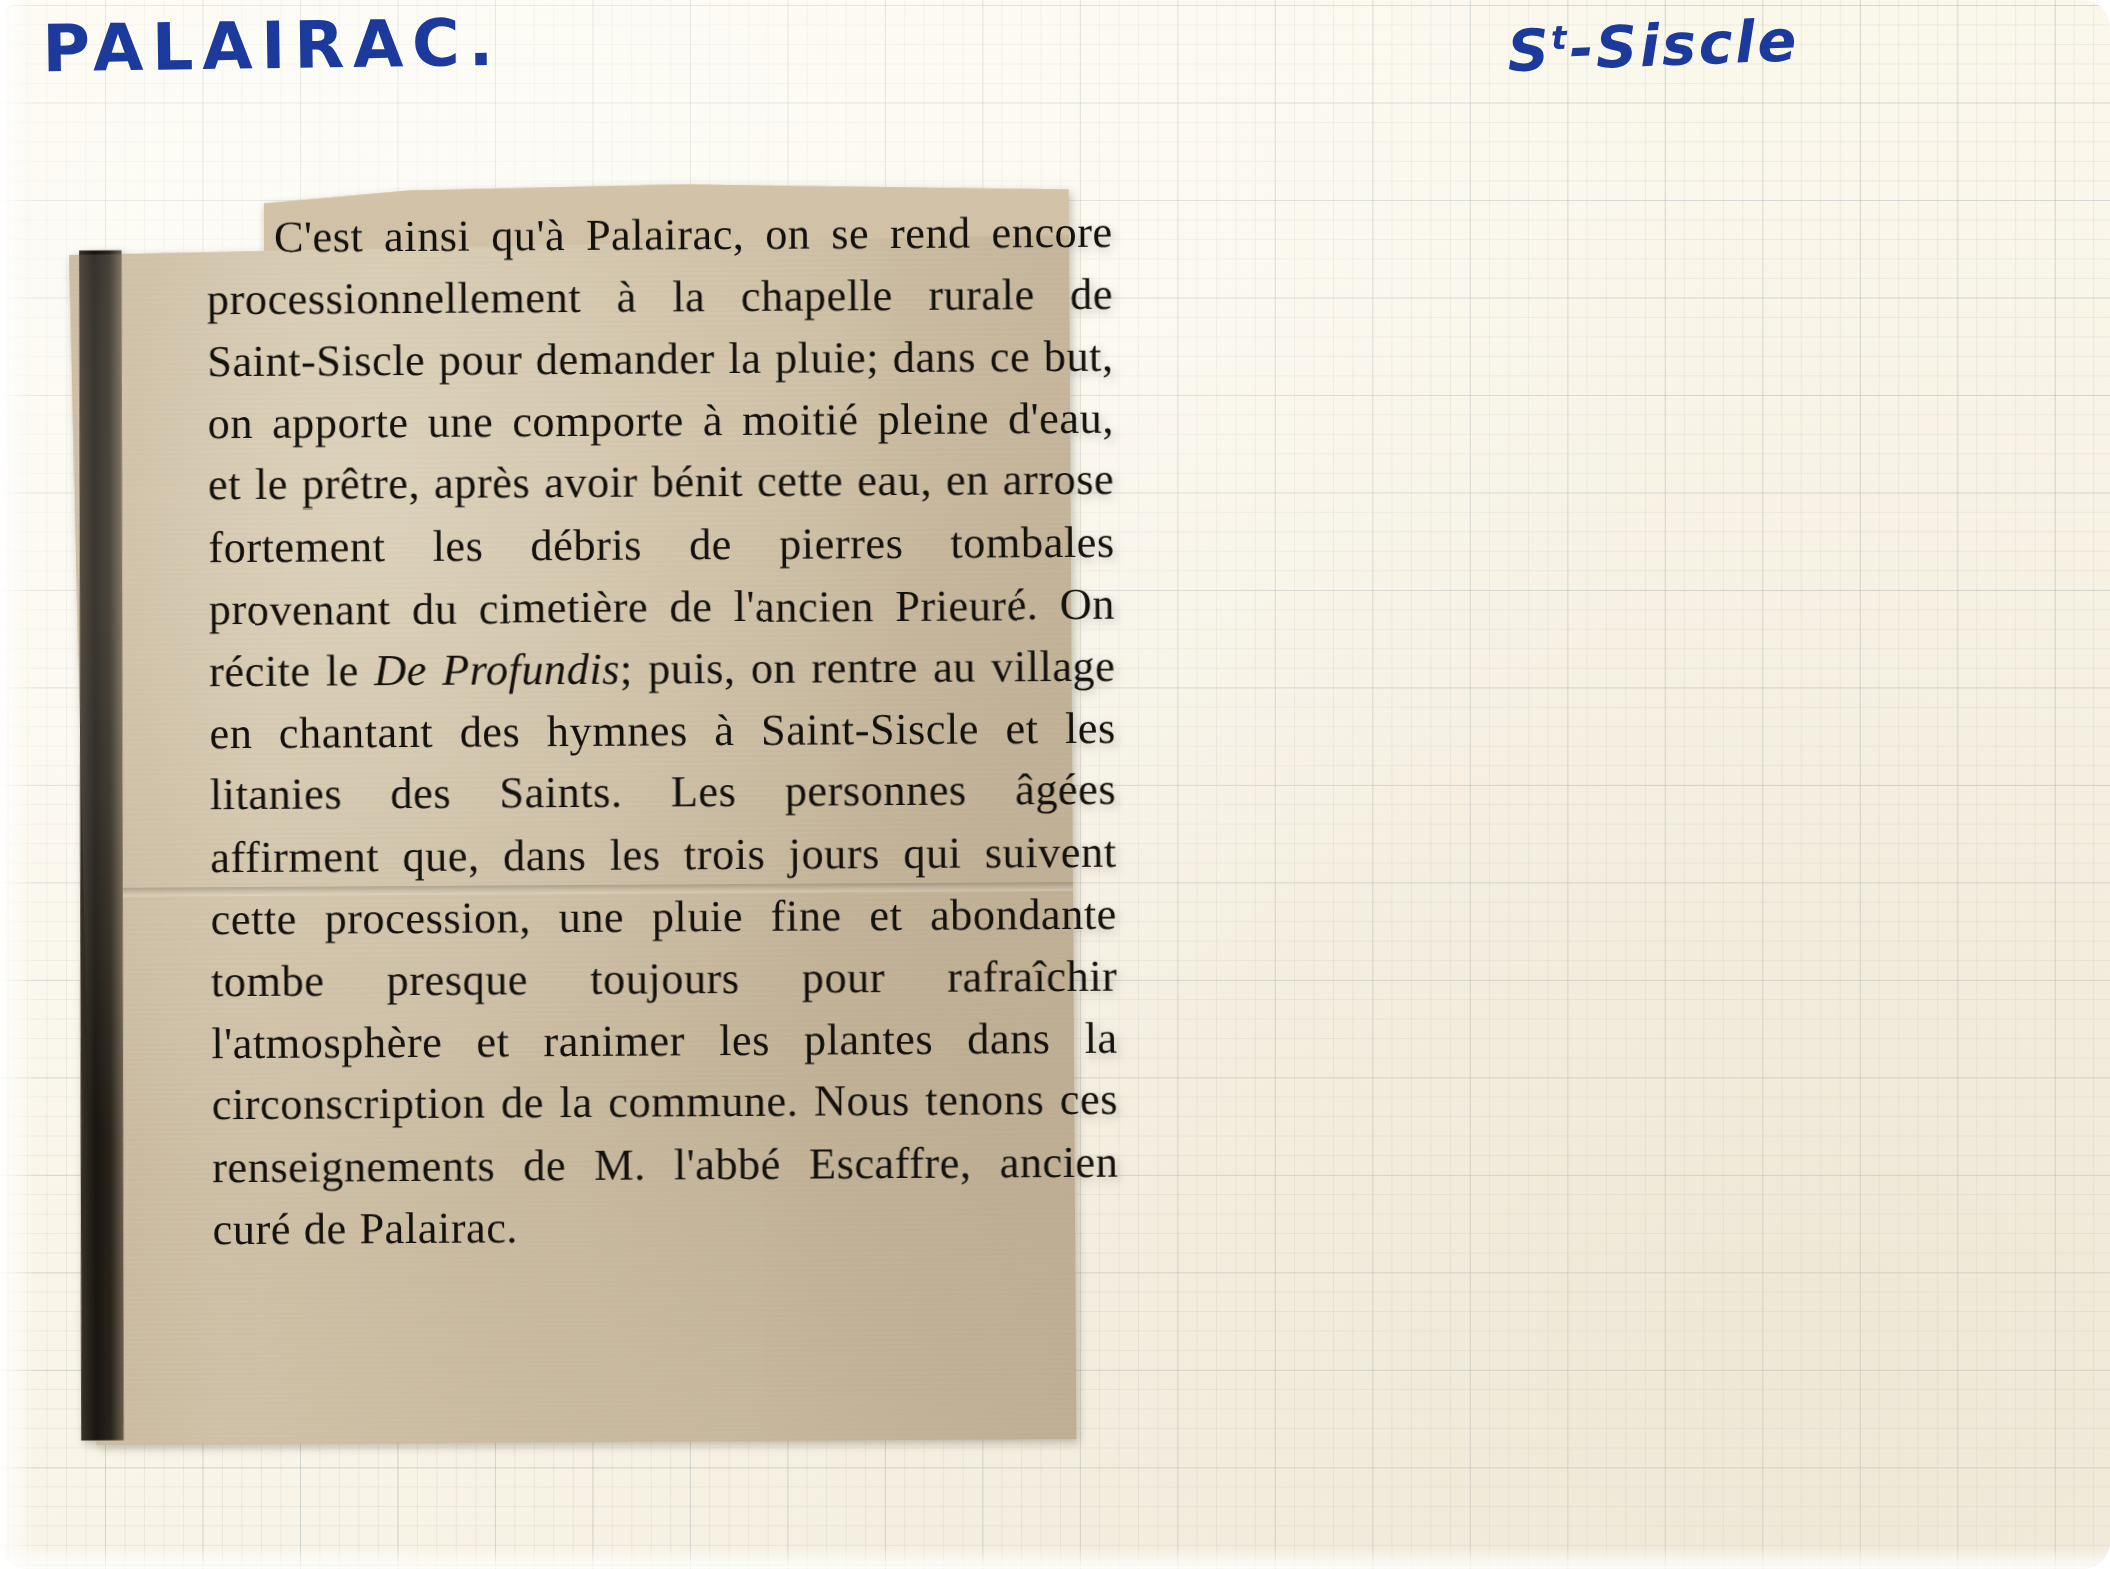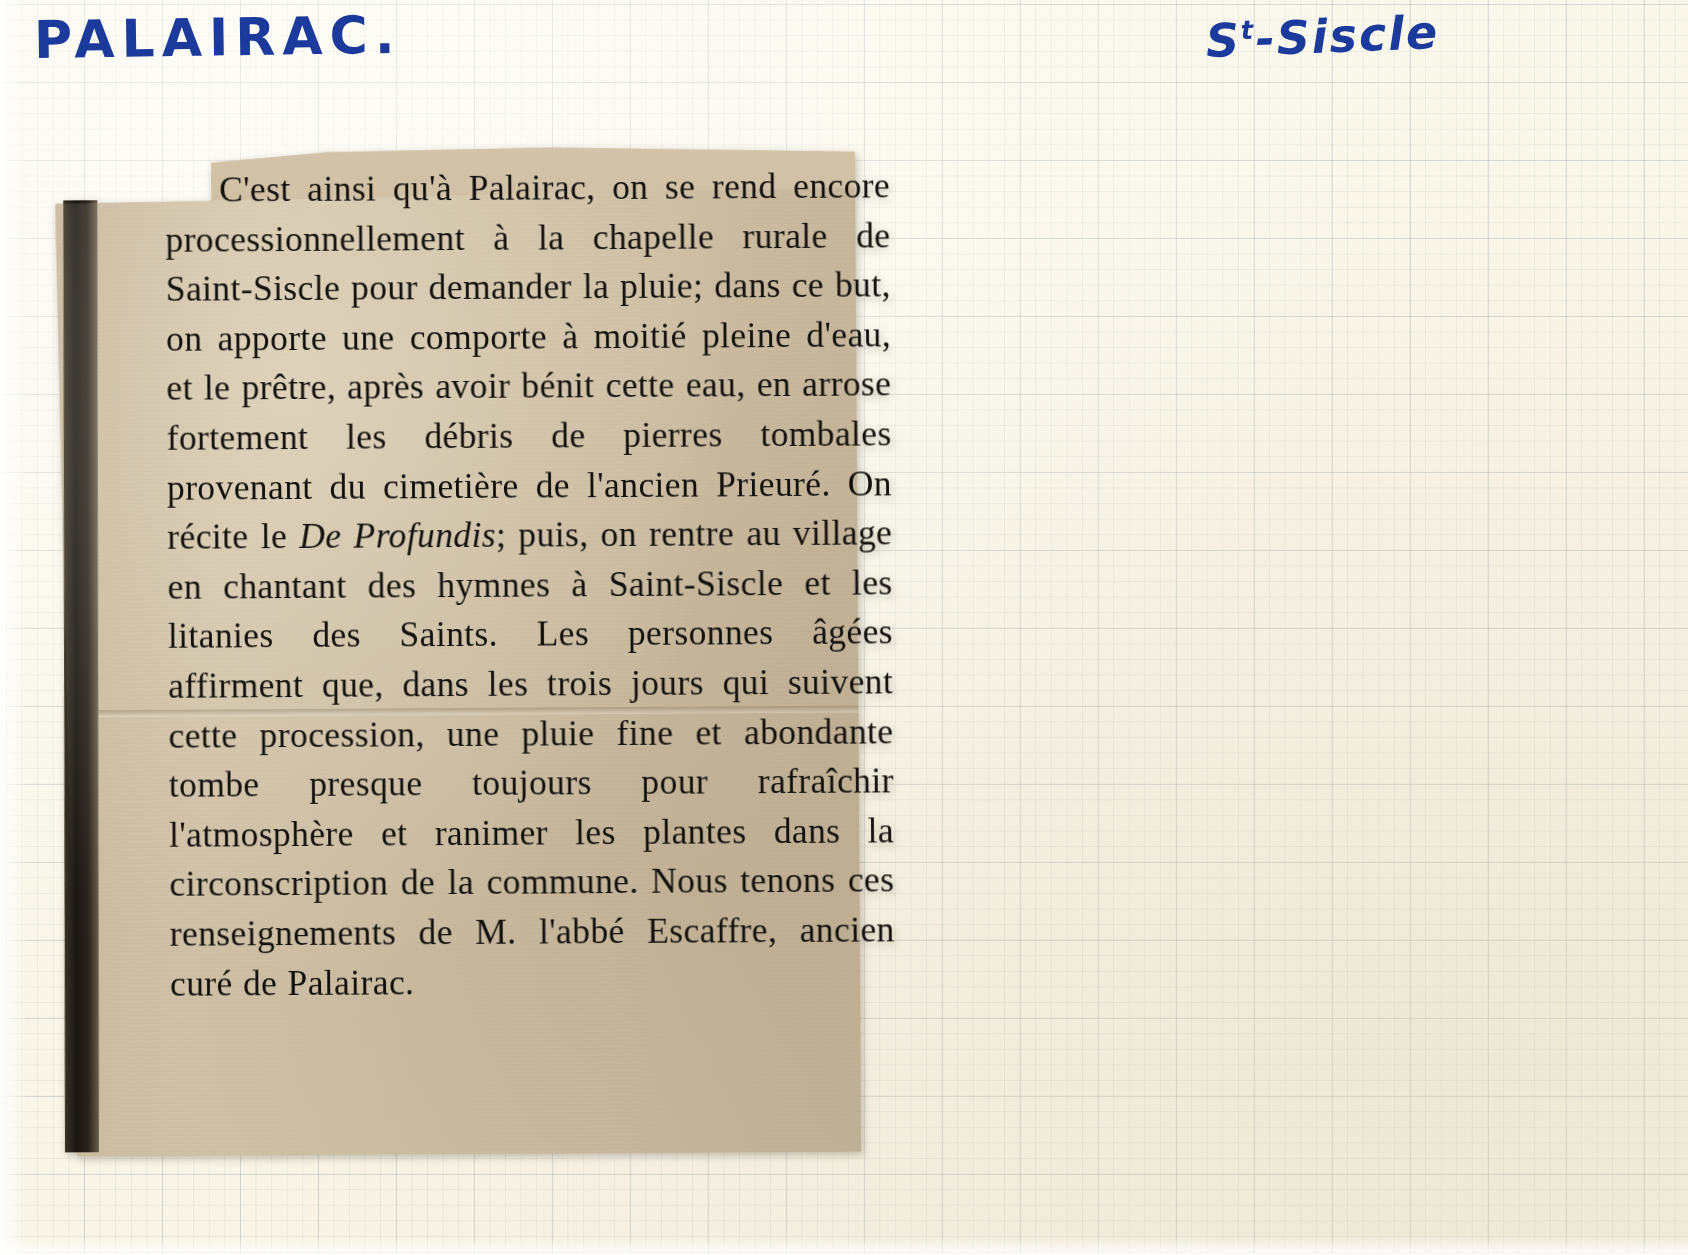--- a/index.html
+++ b/index.html
@@ -7,20 +7,21 @@
     padding: 0;
     background: #ffffff;
   }
   #page {
     position: relative;
     width: 1688px;
     height: 1255px;
     overflow: hidden;
     background: #fdfbf3;
     font-family: "Liberation Serif", serif;
+    border-radius: 22px;
   }
 
   
   #sheet {
     position: absolute;
     left: 0; top: 0;
     width: 1688px; height: 1255px;
     background-color: #fbf8ee;
     background-image:
       linear-gradient(to right, rgba(120,140,150,0.16) 1px, transparent 1px),

